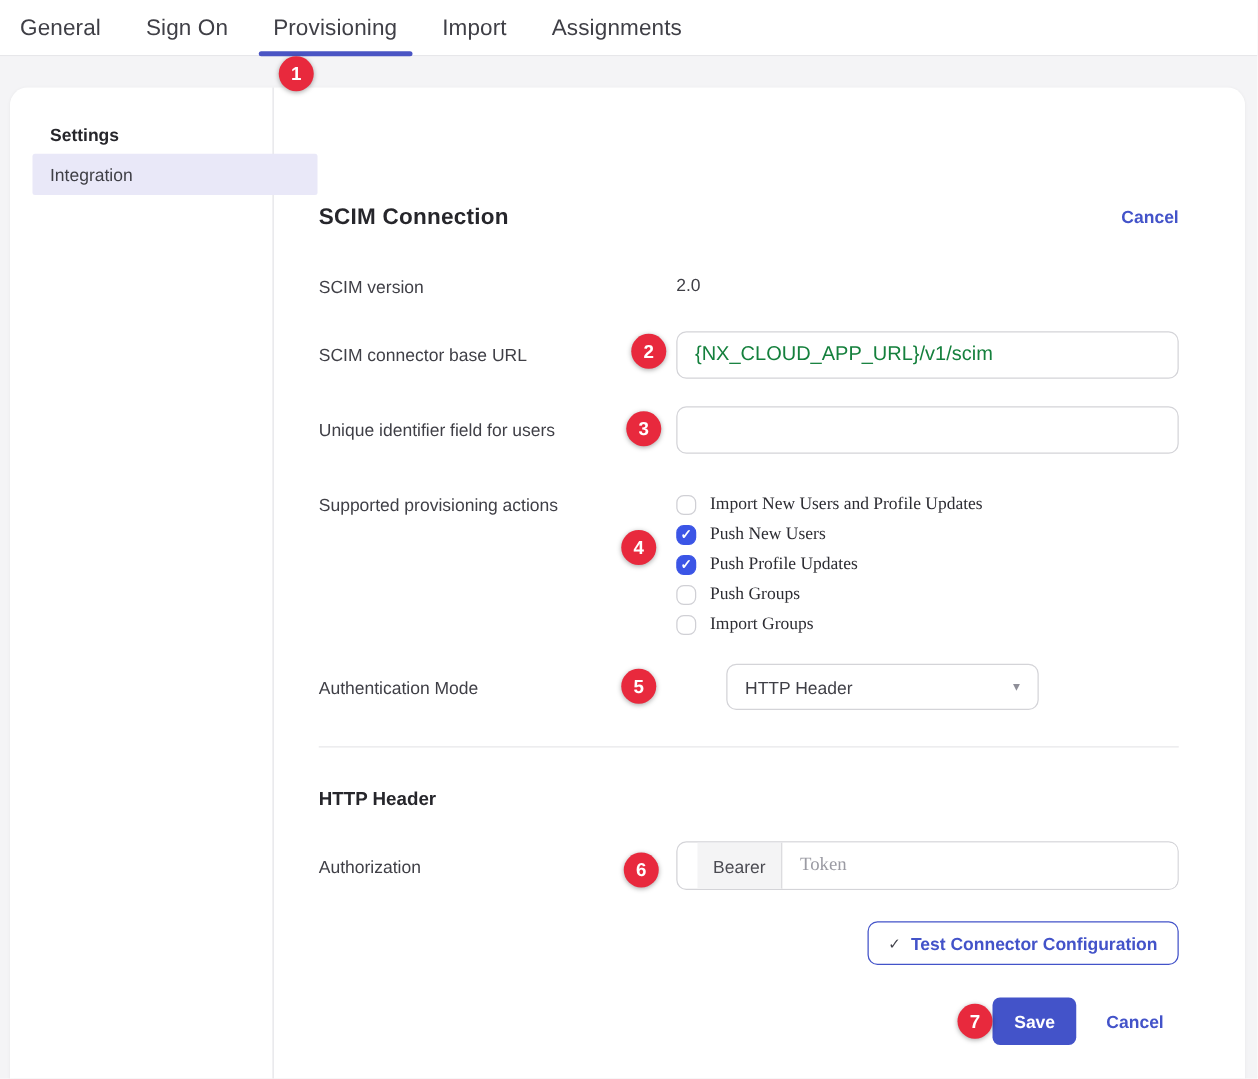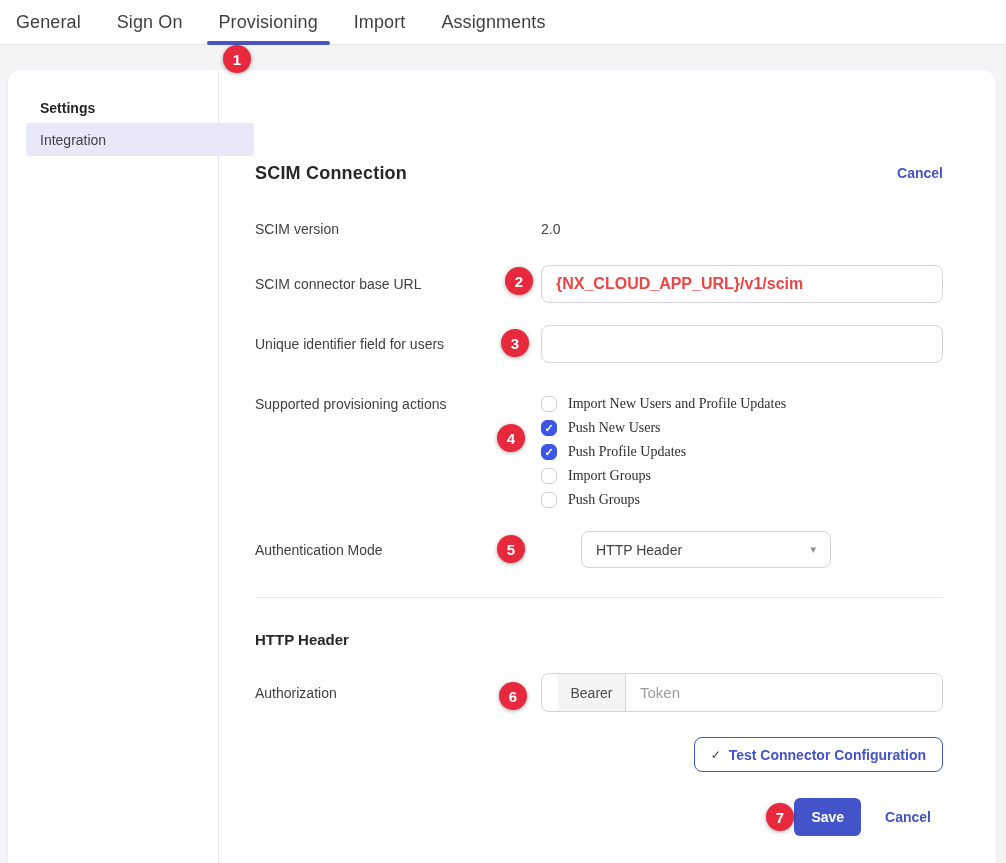--- a/index.html
+++ b/index.html
@@ -74,21 +74,21 @@
   .static-value { font-size:14px; color:#3f3f46; }
 
   .row-url { height:38px; margin-bottom:22px; align-items:center; }
   .row-uid { height:38px; margin-bottom:29px; align-items:center; }
 
   .text-input {
     width:100%; height:38px; border:1px solid #d4d4d8; border-radius:8px;
     padding:0 14px; font-family:"Liberation Sans", sans-serif;
     font-size:15px; color:#3f3f46; outline:none; background:#fff;
   }
-  .text-input.url-red { color:#ef4444; font-weight:700; font-size:16px; }
+  .text-input.url-red { color:#15803d; font-weight:400; font-size:16px; }
 
   .row-actions { margin-bottom:19px; }
   .row-actions .form-label { padding-top:4px; }
   .check-row { height:24px; display:flex; align-items:center; gap:11px;font-family:Liberation Serif, serif; }
   .checkbox {
     width:16px; height:16px; border:1.5px solid #d0d0d5; border-radius:6px;
     background:#fff; display:flex; align-items:center; justify-content:center;
     flex:0 0 16px; cursor:pointer;
   }
   .checkbox.checked {
@@ -114,21 +114,21 @@
     display:flex; width:100%; height:39px; border:1px solid #d4d4d8;
     border-radius:8px; overflow:hidden; background:#fff;padding-left:16px;
   }
   .input-prefix {
     width:68px; flex:0 0 68px; background:#f4f4f5; border-right:1px solid #d4d4d8;
     display:flex; align-items:center; justify-content:center;
     font-size:14px; color:#4b4b52;
   }
   .input-group input {
     flex:1; border:none; outline:none; padding:0 14px; font-size:15px;
-    font-family:Liberation Sans, sans-serif; color:#3f3f46;
+    font-family:Liberation Serif, serif; color:#3f3f46;
   }
   .input-group input::placeholder { color:#9b9ba3; }
   .text-input::placeholder { color:#9b9ba3; }
 
   .row-test { height:35px; margin-bottom:26px; display:flex; justify-content:flex-end; }
   .test-btn {
     height:35px; padding:0 16px; border:1px solid #4353c9; border-radius:8px;
     background:#fff; color:#4353c9; font-size:14px; font-weight:700;
     font-family:"Liberation Sans", sans-serif;
     display:flex; align-items:center; gap:8px; cursor:pointer;
@@ -224,25 +224,25 @@
           <div class="check-row">
             <span class="checkbox checked">✓</span>
             <span class="check-label">Push New Users</span>
           </div>
           <div class="check-row">
             <span class="checkbox checked">✓</span>
             <span class="check-label">Push Profile Updates</span>
           </div>
           <div class="check-row">
             <span class="checkbox"></span>
+            <span class="check-label">Push Groups</span>
+          </div>
+          <div class="check-row">
+            <span class="checkbox"></span>
             <span class="check-label">Import Groups</span>
-          </div>
-          <div class="check-row">
-            <span class="checkbox"></span>
-            <span class="check-label">Push Groups</span>
           </div>
         </div>
     </div>
 
     <div class="form-row row-auth-mode">
       <div class="form-label">Authentication Mode</div>
       <div class="form-control">
         <div class="select">
           <span>HTTP Header</span>
           <span class="caret">▾</span>

